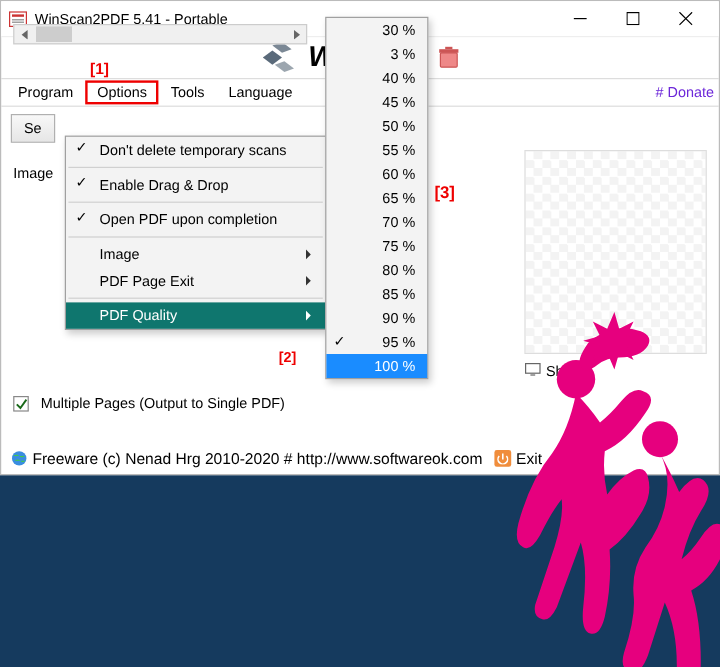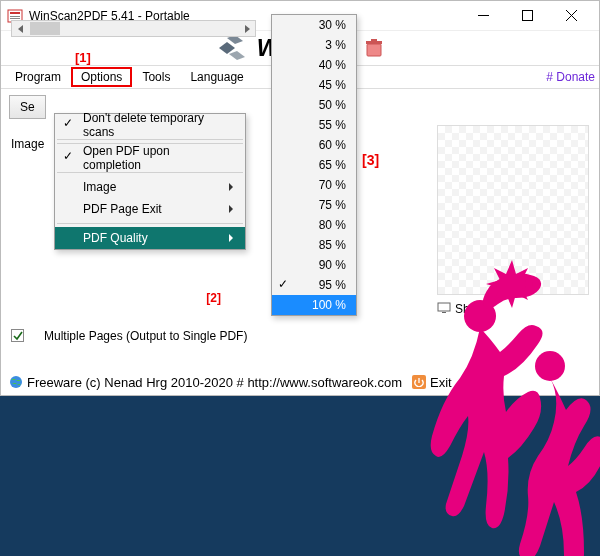--- a/index.html
+++ b/index.html
@@ -24,28 +24,28 @@
   .se-btn { border: 1px solid #b0b0b0; background: linear-gradient(#f8f8f8,#e6e6e6); padding: 4px 10px; display: inline-block; }
   .table-hint { position: absolute; left: 10px; top: 48px; font-size: 12px; color: #000; }
   .table-heig { position: absolute; right: 38px; top: 48px; font-size: 12px; color: #000; }
   .scroll-h { position: absolute; left: 10px; bottom: 88px; width: 245px; height: 17px; background: #f0f0f0; border: 1px solid #ccc; display: flex; }
   .scroll-h .arrow { width: 17px; display: flex; align-items: center; justify-content: center; }
   .scroll-h .thumb { width: 30px; background: #cdcdcd; margin: 1px; }
   .scroll-h .track { flex: 1; }
   .preview-pane { position: absolute; right: 10px; top: 36px; width: 152px; height: 170px;}
   .preview-pane .checker { position: absolute; inset: 0; background: repeating-conic-gradient(#f3f3f3 0 25%, #fff 0 50%) 0 0/14px 14px; border: 1px solid #ddd; }
   .preview-bottom { position: absolute; right: 10px; top: 208px; height: 24px; width: 152px; display: flex; align-items: center; gap: 4px; font-size: 12px; }
-  .checkbox-row { position: absolute; left: 10px; top: 240px; display: flex; align-items: flex-start; gap: 20px; font-size: 12px; }
+  .checkbox-row { position: absolute; left: 10px; top: 240px; display: flex; align-items: flex-end; gap: 10px; font-size: 12px; }
   .cb { width: 13px; height: 13px; border: 1px solid #888; display: inline-flex; align-items: center; justify-content: center; }
   .cb svg { width: 10px; height: 10px; }
   .statusbar { position: absolute; left: 0; bottom: 0; right: 0; height: 26px; display: flex; align-items: center; padding: 0 8px; font-size: 13px; gap: 4px; }
   .globe { width: 14px; height: 14px; display: inline-flex; }
   .exit-icon { width: 14px; height: 14px; background: #f08d3c; border-radius: 2px; display: inline-flex; align-items: center; justify-content: center; margin-left: 6px; }
 
-  .dropdown { position: absolute; left: 54px; top: 113px; width: 192px; background: #f3f3f3; border: 1px solid #a0a0a0; box-shadow: 2px 3px 6px rgba(0,0,0,.2); font-size: 12px; z-index: 5; }
+  .dropdown { position: absolute; left: 54px; top: 113px; width: 218px; background: #f3f3f3; border: 1px solid #a0a0a0; box-shadow: 2px 3px 6px rgba(0,0,0,.2); font-size: 12px; z-index: 5; }
   .dropdown .row { display: flex; align-items: center; height: 22px; padding: 0 18px 0 28px; position: relative; }
   .dropdown .check::before { content: "✓"; position: absolute; left: 8px; top: 2px; font-size: 12px; color: #000; }
   .dropdown .sep { height: 1px; background: #d0d0d0; margin: 3px 2px; }
   .dropdown .sub::after { content: ""; position: absolute; right: 8px; top: 7px; border: 4px solid transparent; border-left-color: #333; }
   .dropdown .row.sel { background: #0f766e; color: #fff; }
   .dropdown .row.sel.sub::after { border-left-color: #fff; }
   .annot-2 { position: absolute; right: 24px; top: 177px; color: #e00; font-weight: 700; }
 
   .submenu { position: absolute; left: 271px; top: 14px; width: 86px; background: #f3f3f3; border: 1px solid #a0a0a0; box-shadow: 2px 3px 6px rgba(0,0,0,.2); font-size: 12px; z-index: 6; }
   .submenu .row { display: flex; align-items: center; justify-content: flex-end; height: 20px; padding: 0 10px 0 24px; position: relative; }
@@ -176,20 +176,23 @@
     <span>Exit</span>
   </div>
 
 </div>
 
 <div class="dropdown">
   <div class="row check">
       <span>Don't delete temporary scans</span>
     </div>
   <div class="sep"></div>
+  <div class="row check">
+      <span>Enable Drag &amp; Drop</span>
+    </div>
   <div class="sep"></div>
   <div class="row check">
       <span>Open PDF upon completion</span>
     </div>
   <div class="sep"></div>
   <div class="row sub">
       <span>Image</span>
     </div>
   <div class="row sub">
       <span>PDF Page Exit</span>

